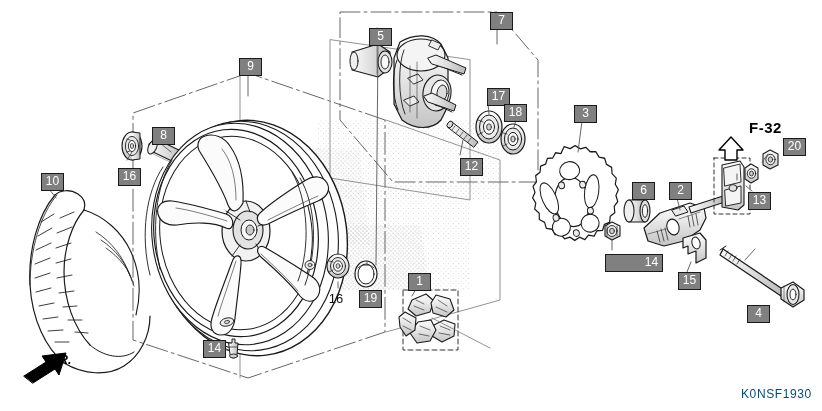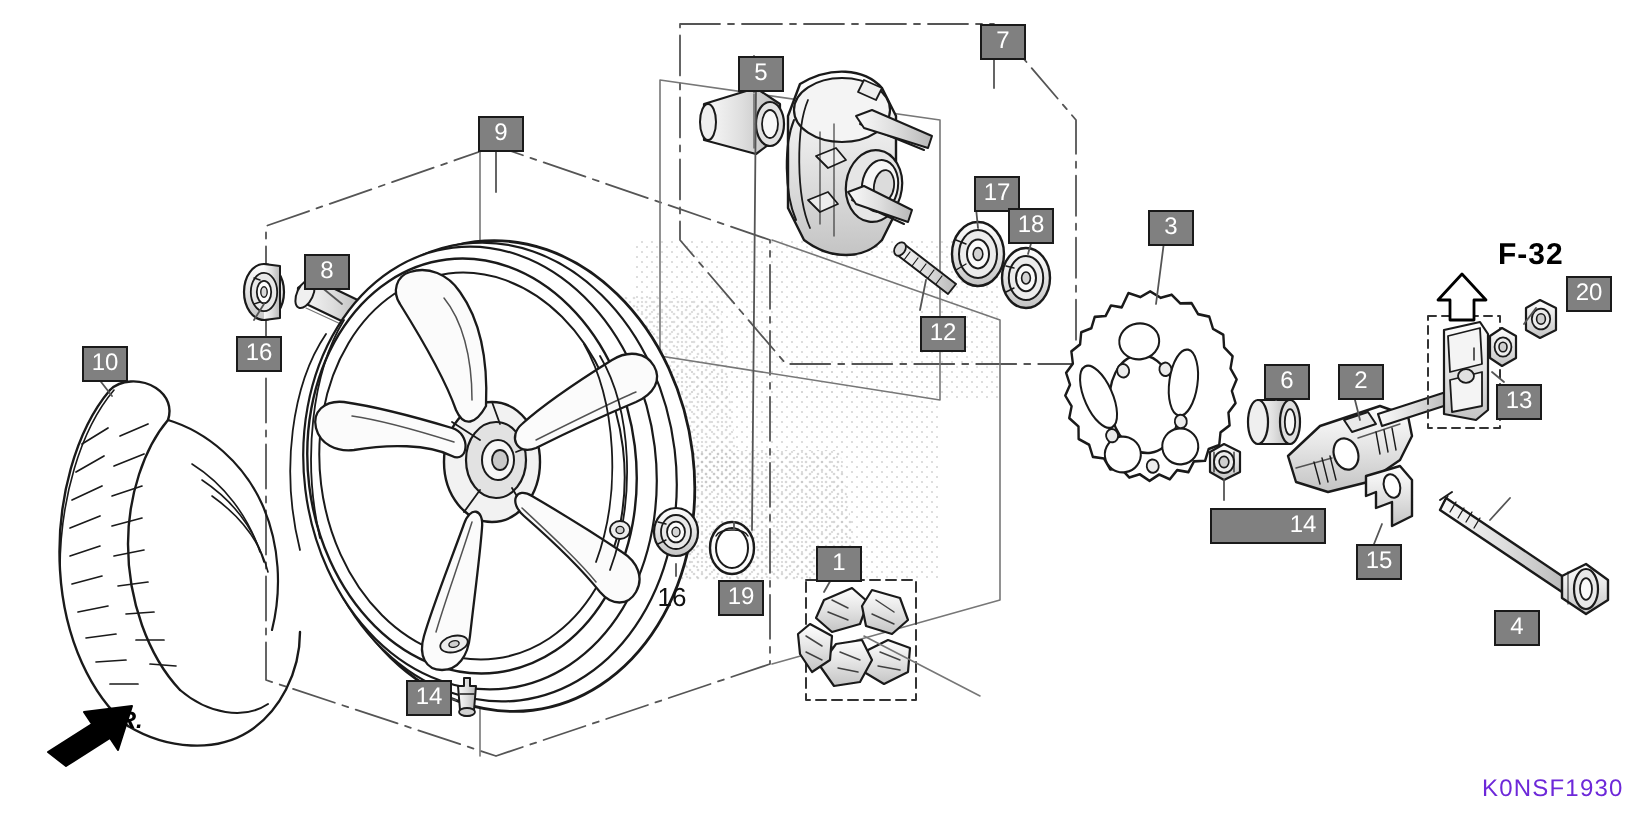--- a/index.html
+++ b/index.html
@@ -51,21 +51,21 @@
     color:#000000;
     font-family:"Liberation Sans",sans-serif;
     font-weight:bold;
     font-size:12px;
     line-height:16px;
     font-style:italic;
     user-select:none;
   }
   .partno{
     position:absolute;
-    color:#6d28d9;
+    color:#0c4a6e;
     font-family:"Liberation Sans",sans-serif;
     font-size:12px;
     letter-spacing:0.6px;
     user-select:none;
   }
 </style>
 </head>
 <body>
 
 <div id="page">

